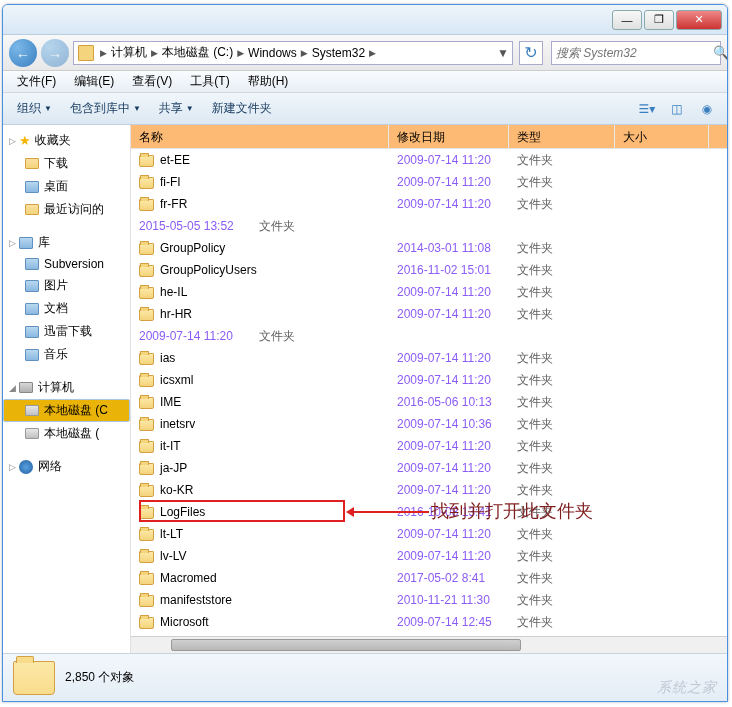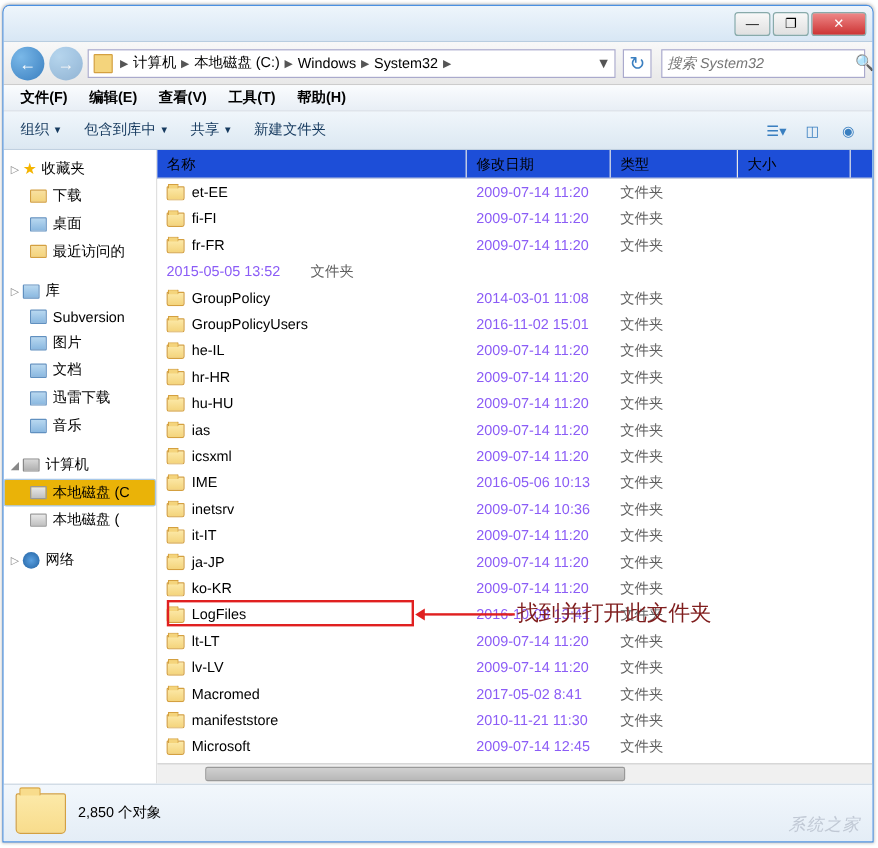--- a/index.html
+++ b/index.html
@@ -15,42 +15,42 @@
 .breadcrumb { flex: 1; height: 24px; border: 1px solid #aac; background: #fff; display: flex; align-items: center; font-size: 12px; padding-left: 4px; overflow: hidden; }
 .bcicon { width: 16px; height: 16px; background: #f4d47c; border: 1px solid #d4a040; border-radius: 1px; margin-right: 4px; }
 .bcitem { padding: 0 2px; cursor: pointer; }
 .bcsep { padding: 0 2px; color: #555; font-size: 9px; cursor: pointer; }
 .bcsep::after { content: "▶"; }
 .bcdrop { width: 18px; text-align: center; color: #555; cursor: pointer; }
 .refreshbtn { width: 24px; height: 24px; border: 1px solid #aac; background: #fff; display: flex; align-items: center; justify-content: center; color: #3a7fc0; cursor: pointer; margin-left: 2px; }
 .searchbox { width: 170px; height: 24px; border: 1px solid #aac; background: #fff; display: flex; align-items: center; padding: 0 4px; margin-left: 4px; }
 .searchbox input { border: none; outline: none; flex: 1; font-size: 12px; font-style: italic; color: #ef4444; }
 .searchicon { color: #3a7fc0; font-size: 13px; }
-.menubar { height: 22px; background: linear-gradient(#fafcfe, #e8eef5); display: flex; align-items: center; padding: 0 6px; border-bottom: 1px solid #d0d8e0; font-size: 12px; gap: 2px; font-weight: bold; }
+.menubar { height: 22px; background: linear-gradient(#fafcfe, #e8eef5); display: flex; align-items: center; padding: 0 6px; border-bottom: 1px solid #d0d8e0; font-size: 12px; gap: 2px; }
 .menuitem { padding: 2px 8px; cursor: pointer; }
 .toolbar { height: 32px; background: linear-gradient(#f0f6fb, #dce8f2); display: flex; align-items: center; padding: 0 8px; border-bottom: 1px solid #c0d0e0; font-size: 12px; gap: 6px; }
 .tb-item { padding: 3px 6px; cursor: pointer; display: flex; align-items: center; gap: 3px; color: #163a5f; }
 .tb-drop::after { content: " ▼"; font-size: 8px; }
 .tb-spacer { flex: 1; }
 .tb-iconbtn { width: 24px; height: 22px; display: flex; align-items: center; justify-content: center; cursor: pointer; color: #3a7fc0; }
 .content { flex: 1; display: flex; overflow: hidden; }
 .sidebar { width: 128px; background: #fff; border-right: 1px solid #e0e0e0; overflow-y: auto; font-size: 12px; padding: 4px 0; }
 .side-group { margin-bottom: 10px; }
 .side-head { display: flex; align-items: center; padding: 3px 6px; cursor: pointer; white-space: nowrap; }
 .side-item { display: flex; align-items: center; padding: 3px 6px 3px 22px; cursor: pointer; white-space: nowrap; overflow: hidden; }
 .side-item.sel { background: #eab308; border: 1px solid #a8c8e8; border-radius: 2px; padding: 2px 5px 2px 21px; }
 .side-caret { width: 10px; color: #888; font-size: 9px; }
 .star { color: #f4b400; margin-right: 4px; font-size: 13px; }
 .folder-ico { width: 14px; height: 11px; background: linear-gradient(#f8e0a0, #f4d47c); border: 1px solid #d4a040; border-radius: 1px; margin-right: 5px; display: inline-block; }
 .lib-ico { width: 14px; height: 12px; background: linear-gradient(#b8d8f0, #8ab8e0); border: 1px solid #6090c0; border-radius: 1px; margin-right: 5px; display: inline-block; }
 .pc-ico { width: 14px; height: 11px; background: linear-gradient(#d8d8d8,#b0b0b0); border: 1px solid #888; border-radius: 1px; margin-right: 5px; display: inline-block; }
 .disk-ico { width: 14px; height: 11px; background: linear-gradient(#e8e8e8,#c0c0c0); border: 1px solid #999; border-radius: 1px; margin-right: 5px; display: inline-block; }
 .net-ico { width: 14px; height: 14px; background: radial-gradient(circle, #5aa0e0, #2060a0); border-radius: 50%; margin-right: 5px; display: inline-block; }
 .main { flex: 1; display: flex; flex-direction: column; overflow: hidden; position: relative; }
-.columns { height: 24px; display: flex; border-bottom: 1px solid #e4e4e4; font-size: 12px; background: #1d4ed8; padding-right: 18px; }
+.columns { height: 24px; display: flex; border-bottom: 1px solid #e4e4e4; font-size: 12px; background: #fdba74; padding-right: 18px; }
 .col { padding: 4px 8px; border-right: 1px solid #e8e8e8; cursor: pointer; overflow: hidden; }
 .col.name { flex: 0 0 258px; }
 .col.date { flex: 0 0 120px; }
 .col.type { flex: 0 0 106px; }
 .col.size { flex: 1; }
 .filelist { flex: 1; overflow-y: scroll; overflow-x: auto; font-size: 12px; min-height: 0; }
 .row { display: flex; height: 22px; align-items: center; cursor: pointer; }
 .cell { padding: 0 8px; overflow: hidden; white-space: nowrap; }
 .cell.name { flex: 0 0 258px; display: flex; align-items: flex-end; }
 .cell.date { flex: 0 0 120px; color: #8b5cf6; }
@@ -272,24 +272,20 @@
           <div class="row">
             <div class="cell name">
               <span class="f-ico"></span>
               <span>hr-HR</span>
             </div>
             <div class="cell date">2009-07-14 11:20</div>
             <div class="cell type">文件夹</div>
             <div class="cell size"></div>
           </div>
           <div class="row">
-            <div class="cell name">
-              <span class="f-ico"></span>
-              <span>hu-HU</span>
-            </div>
             <div class="cell date">2009-07-14 11:20</div>
             <div class="cell type">文件夹</div>
             <div class="cell size"></div>
           </div>
           <div class="row">
             <div class="cell name">
               <span class="f-ico"></span>
               <span>ias</span>
             </div>
             <div class="cell date">2009-07-14 11:20</div>

